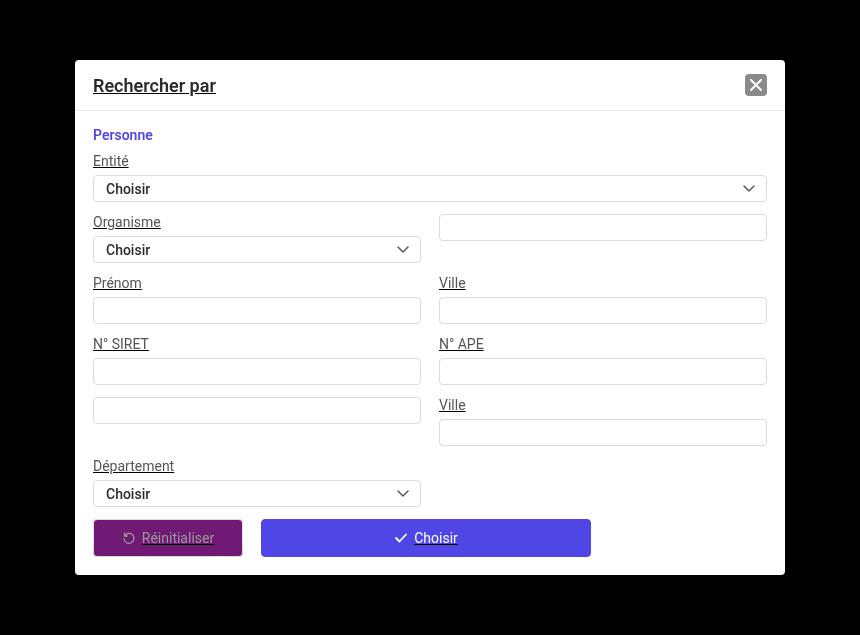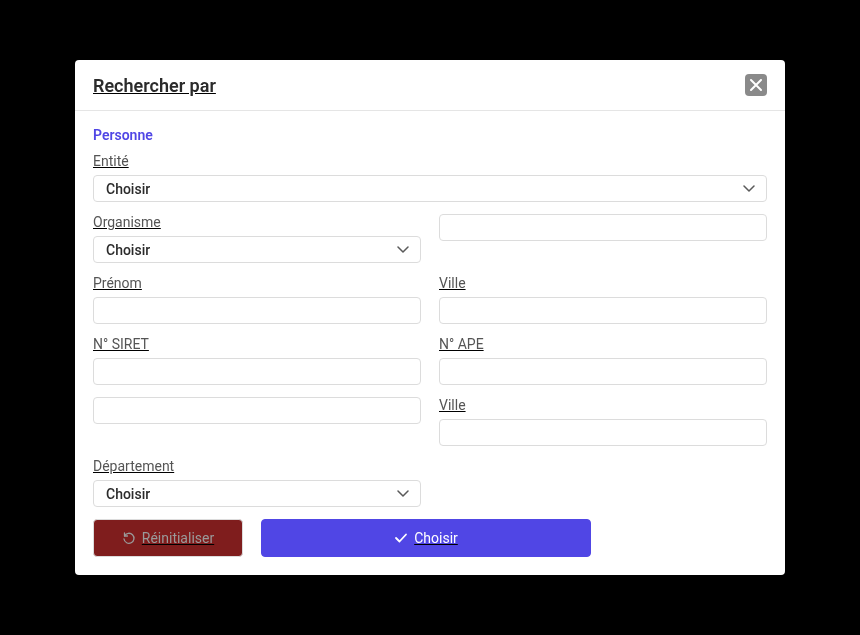--- a/index.html
+++ b/index.html
@@ -120,21 +120,21 @@
       border-radius: 4px;
       font-size: 14px;
       cursor: pointer;
       display: inline-flex;
       align-items: center;
       justify-content: center;
       gap: 6px;
       font-family: inherit;
     }
     .btn-reset {
-      background: #7f1d1d;
+      background: #701a75;
       border: 1px solid #dcdcdc;
       color: #9a9a9a;
       width: 150px;
     }
     .btn-validate {
       background: #5046e5;
       border: 1px solid #5046e5;
       color: #fff;
       width: 330px;
     }

